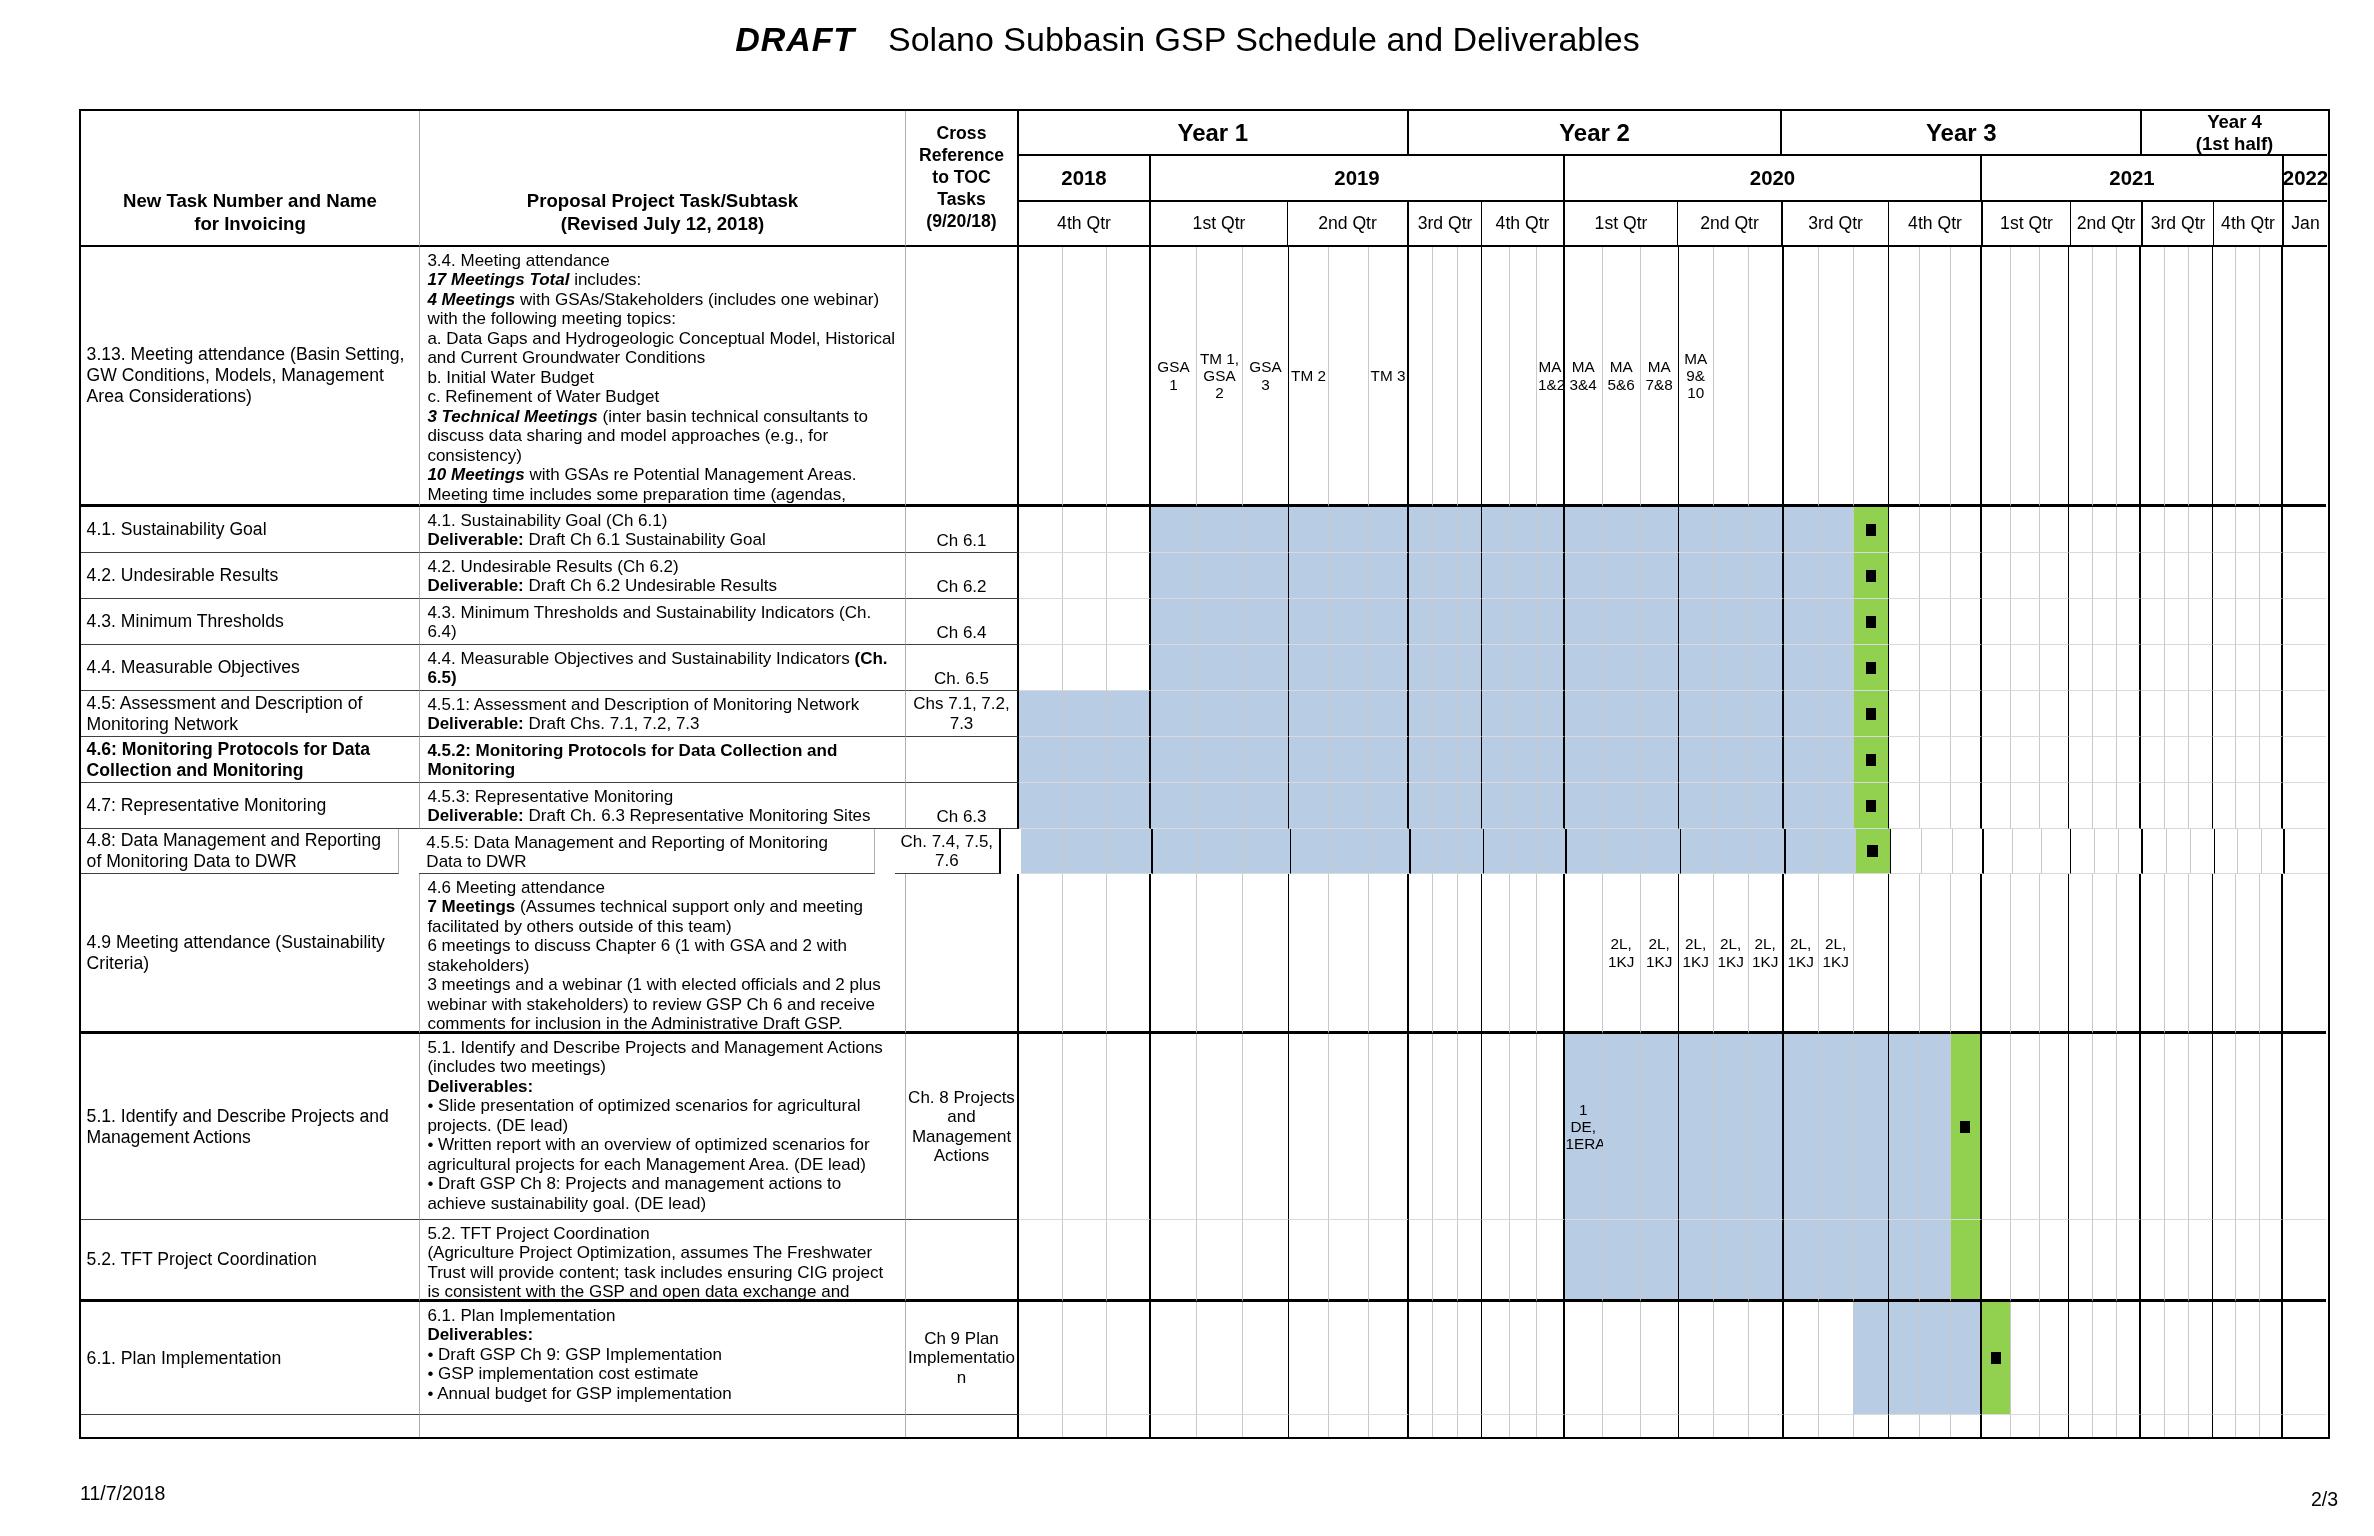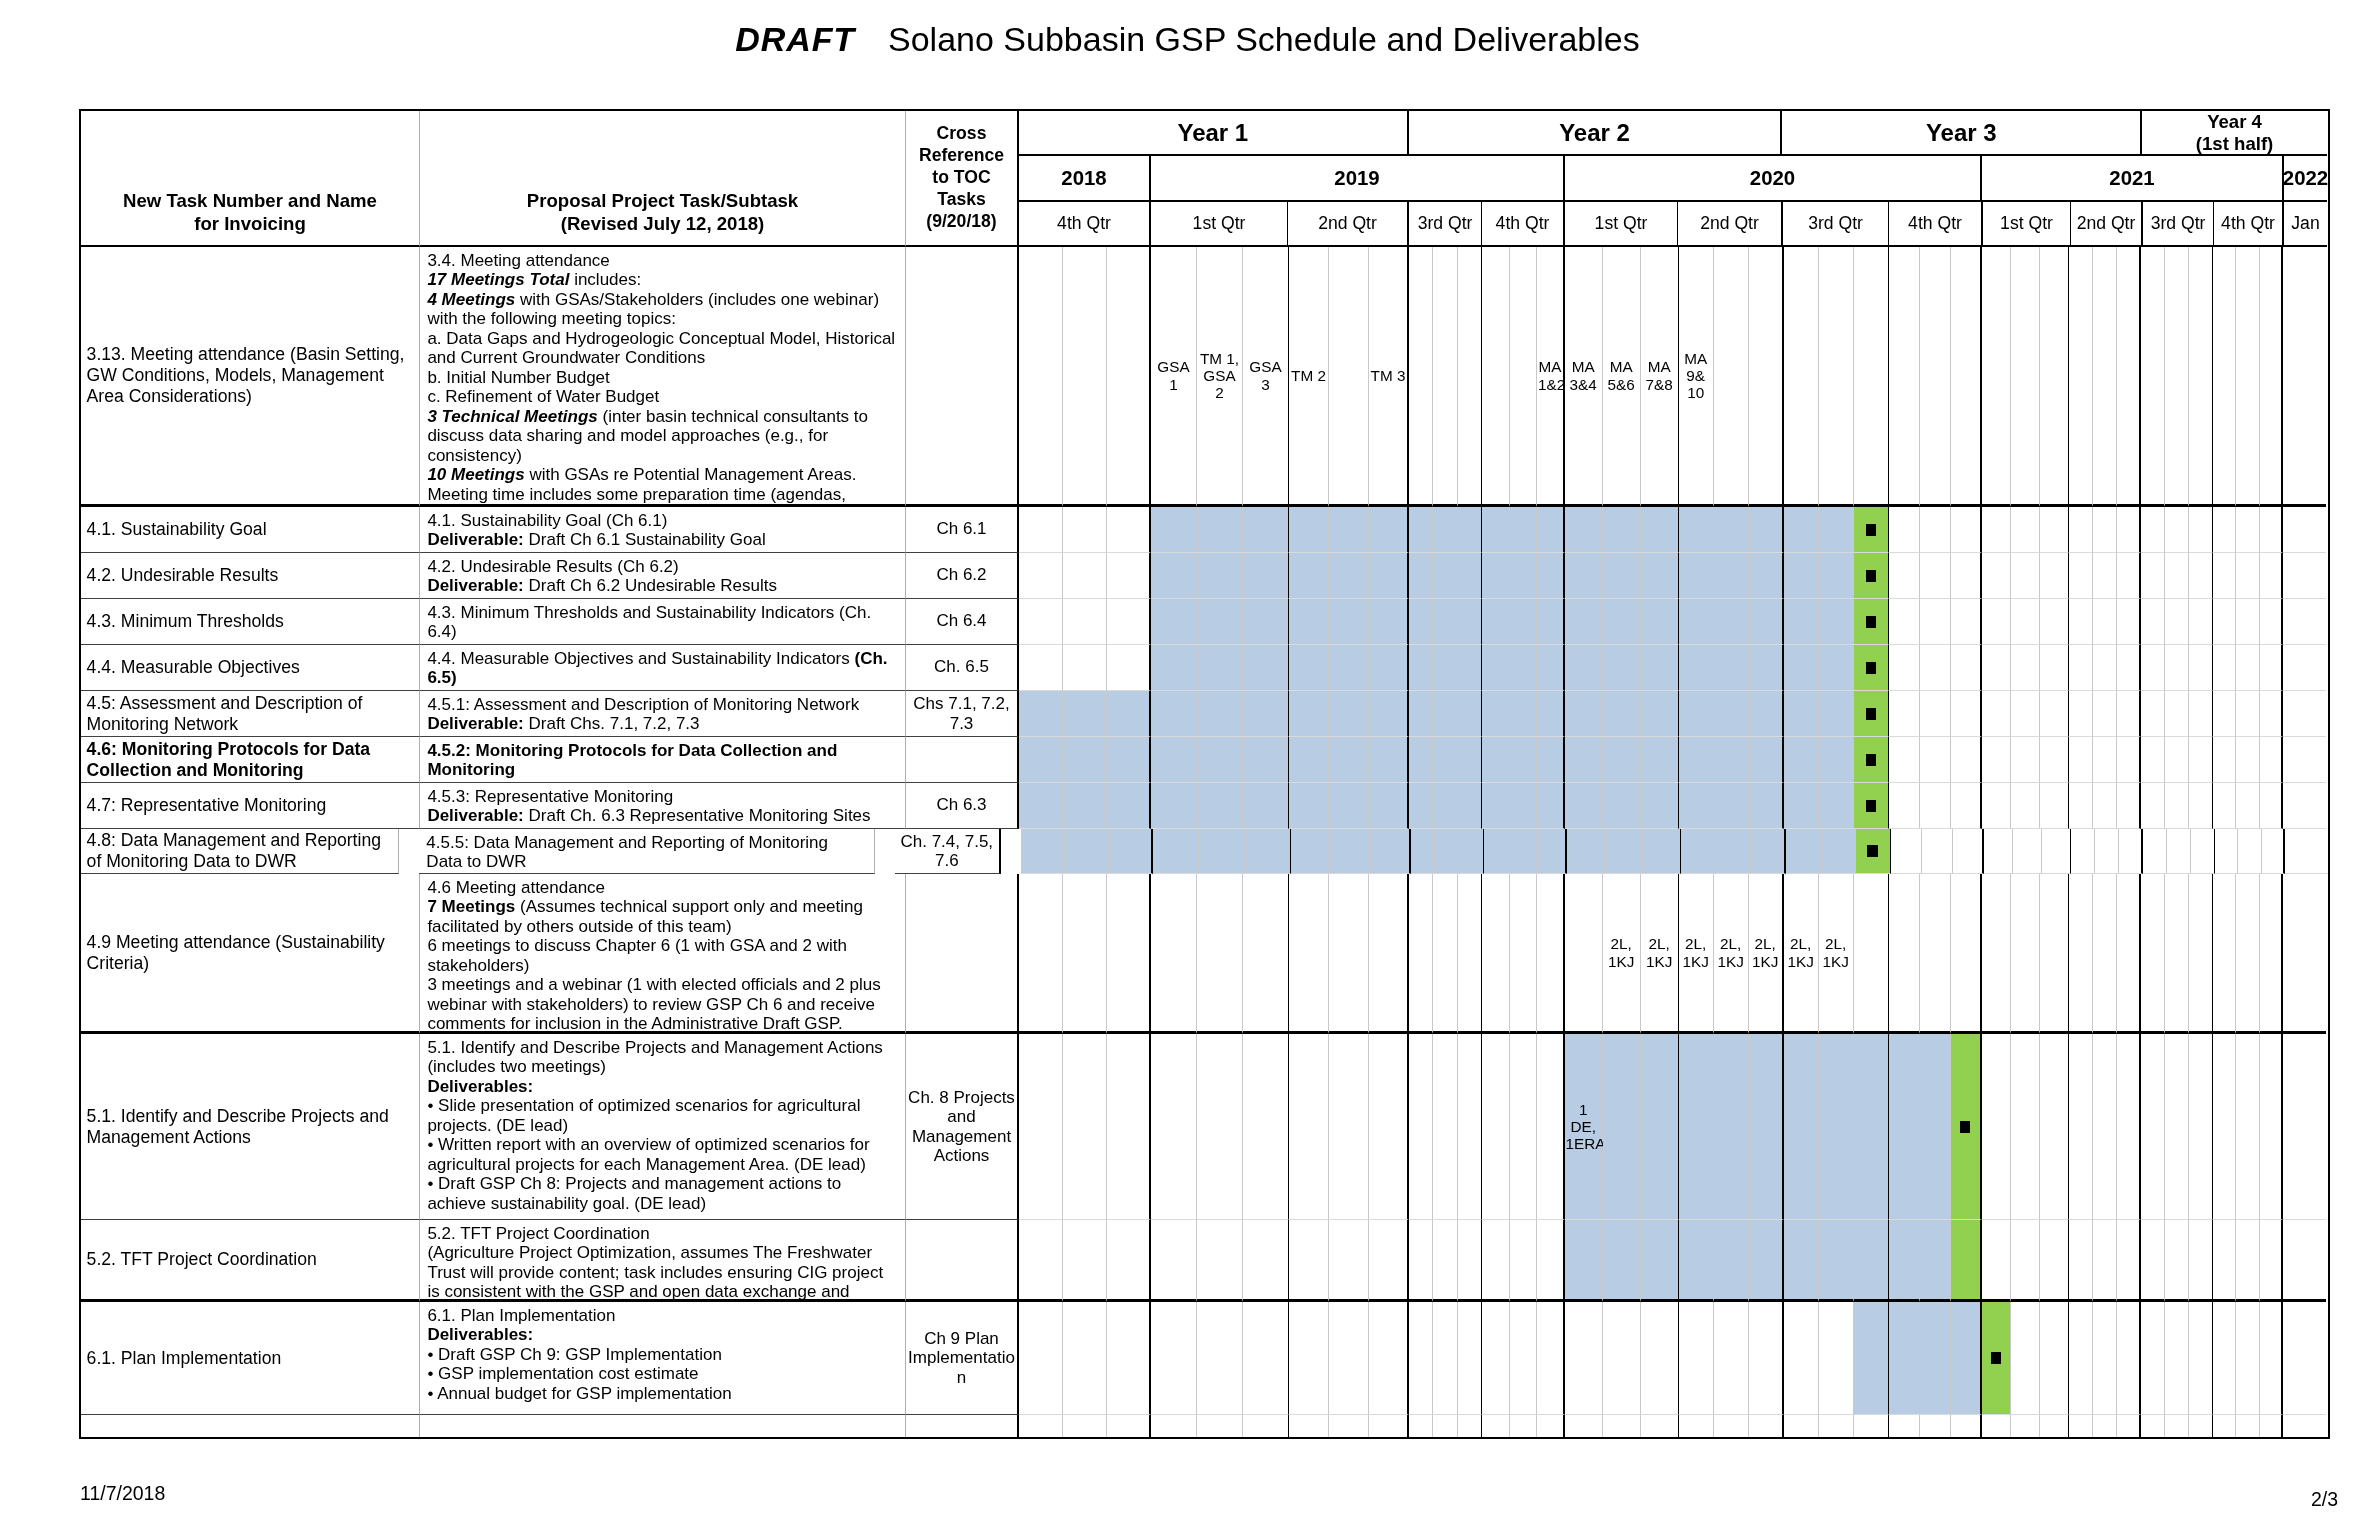--- a/index.html
+++ b/index.html
@@ -33,21 +33,21 @@
   .b0 { border-right:none; }
 
   
   .trow { display:flex; }
   .c1,.c2,.c3 { border-bottom:1.9px solid #404040; }
   .c1 { width:339px; border-right:0.9px solid #b0b0b0; display:flex; align-items:center;
         padding:2.8px 5.6px; font-size:17.6px; line-height:1.18; }
   .c2 { width:486px; border-right:0.9px solid #b0b0b0; padding:3.7px 7.4px 1.9px; font-size:17px; line-height:19.5px; overflow:hidden; }
   .c3 { width:113px; border-right:2.8px solid #000; display:flex; justify-content:center;
         text-align:center; font-size:17px; line-height:19.5px; overflow-wrap:anywhere; padding:1.9px; }
-  .c3.bottom { align-items:flex-end; padding-bottom:14px; }
+  .c3.bottom { align-items:flex-end; padding-bottom:2px; }
   .c3.center { align-items:center; }
   .g { width:1308px; display:flex; }
   .mc { border-right:0.9px solid #c9c9c9; border-bottom:1.9px solid #dadada; display:flex;
         align-items:center; justify-content:center; position:relative; }
   .mc.b1 { border-right:0.9px solid #c9c9c9; }
   .mc.b2 { border-right:1.9px solid #000; }
   .mc.b3 { border-right:2.8px solid #000; }
   .mc.b0 { border-right:none; }
   .mc.fill { background:var(--bar,#B8CCE4); }
   .mc.ms   { background:var(--ms,#92D050); }
@@ -114,21 +114,21 @@
       </div>
   </div>
   <div id="tbody">
       <div class="trow section" style="height: 260px;">
         <div class="c1">3.13. Meeting attendance (Basin Setting, GW Conditions, Models, Management Area Considerations)</div>
         <div class="c2">
           <div class="para"><span>3.4. Meeting attendance</span></div>
           <div class="para"><span class="b i">17 Meetings Total</span><span> includes:</span></div>
           <div class="para"><span class="b i">4 Meetings</span><span> with GSAs/Stakeholders  (includes one webinar) with the following meeting topics:</span></div>
           <div class="para"><span>a. Data Gaps and Hydrogeologic Conceptual Model, Historical and Current Groundwater Conditions</span></div>
-          <div class="para"><span>b. Initial Number Budget</span></div>
+          <div class="para"><span>b. Initial Water Budget</span></div>
           <div class="para"><span>c. Refinement of Water Budget</span></div>
           <div class="para"><span class="b i">3 Technical Meetings</span><span> (inter basin technical consultants to discuss data sharing and model approaches (e.g., for consistency)</span></div>
           <div class="para"><span class="b i">10 Meetings</span><span> with GSAs re Potential Management Areas. Meeting time includes some preparation time (agendas, electronic presentation materials; </span><span class="b">no</span><span> document reproduction for handouts)</span></div>
         </div>
         <div class="c3 center"></div>
         <div class="g">
           <div class="mc b1" style="width: 44px;"></div>
           <div class="mc b1" style="width: 44px;"></div>
           <div class="mc b3" style="width: 44px;"></div>
           <div class="mc b1" style="width: 46px;">

